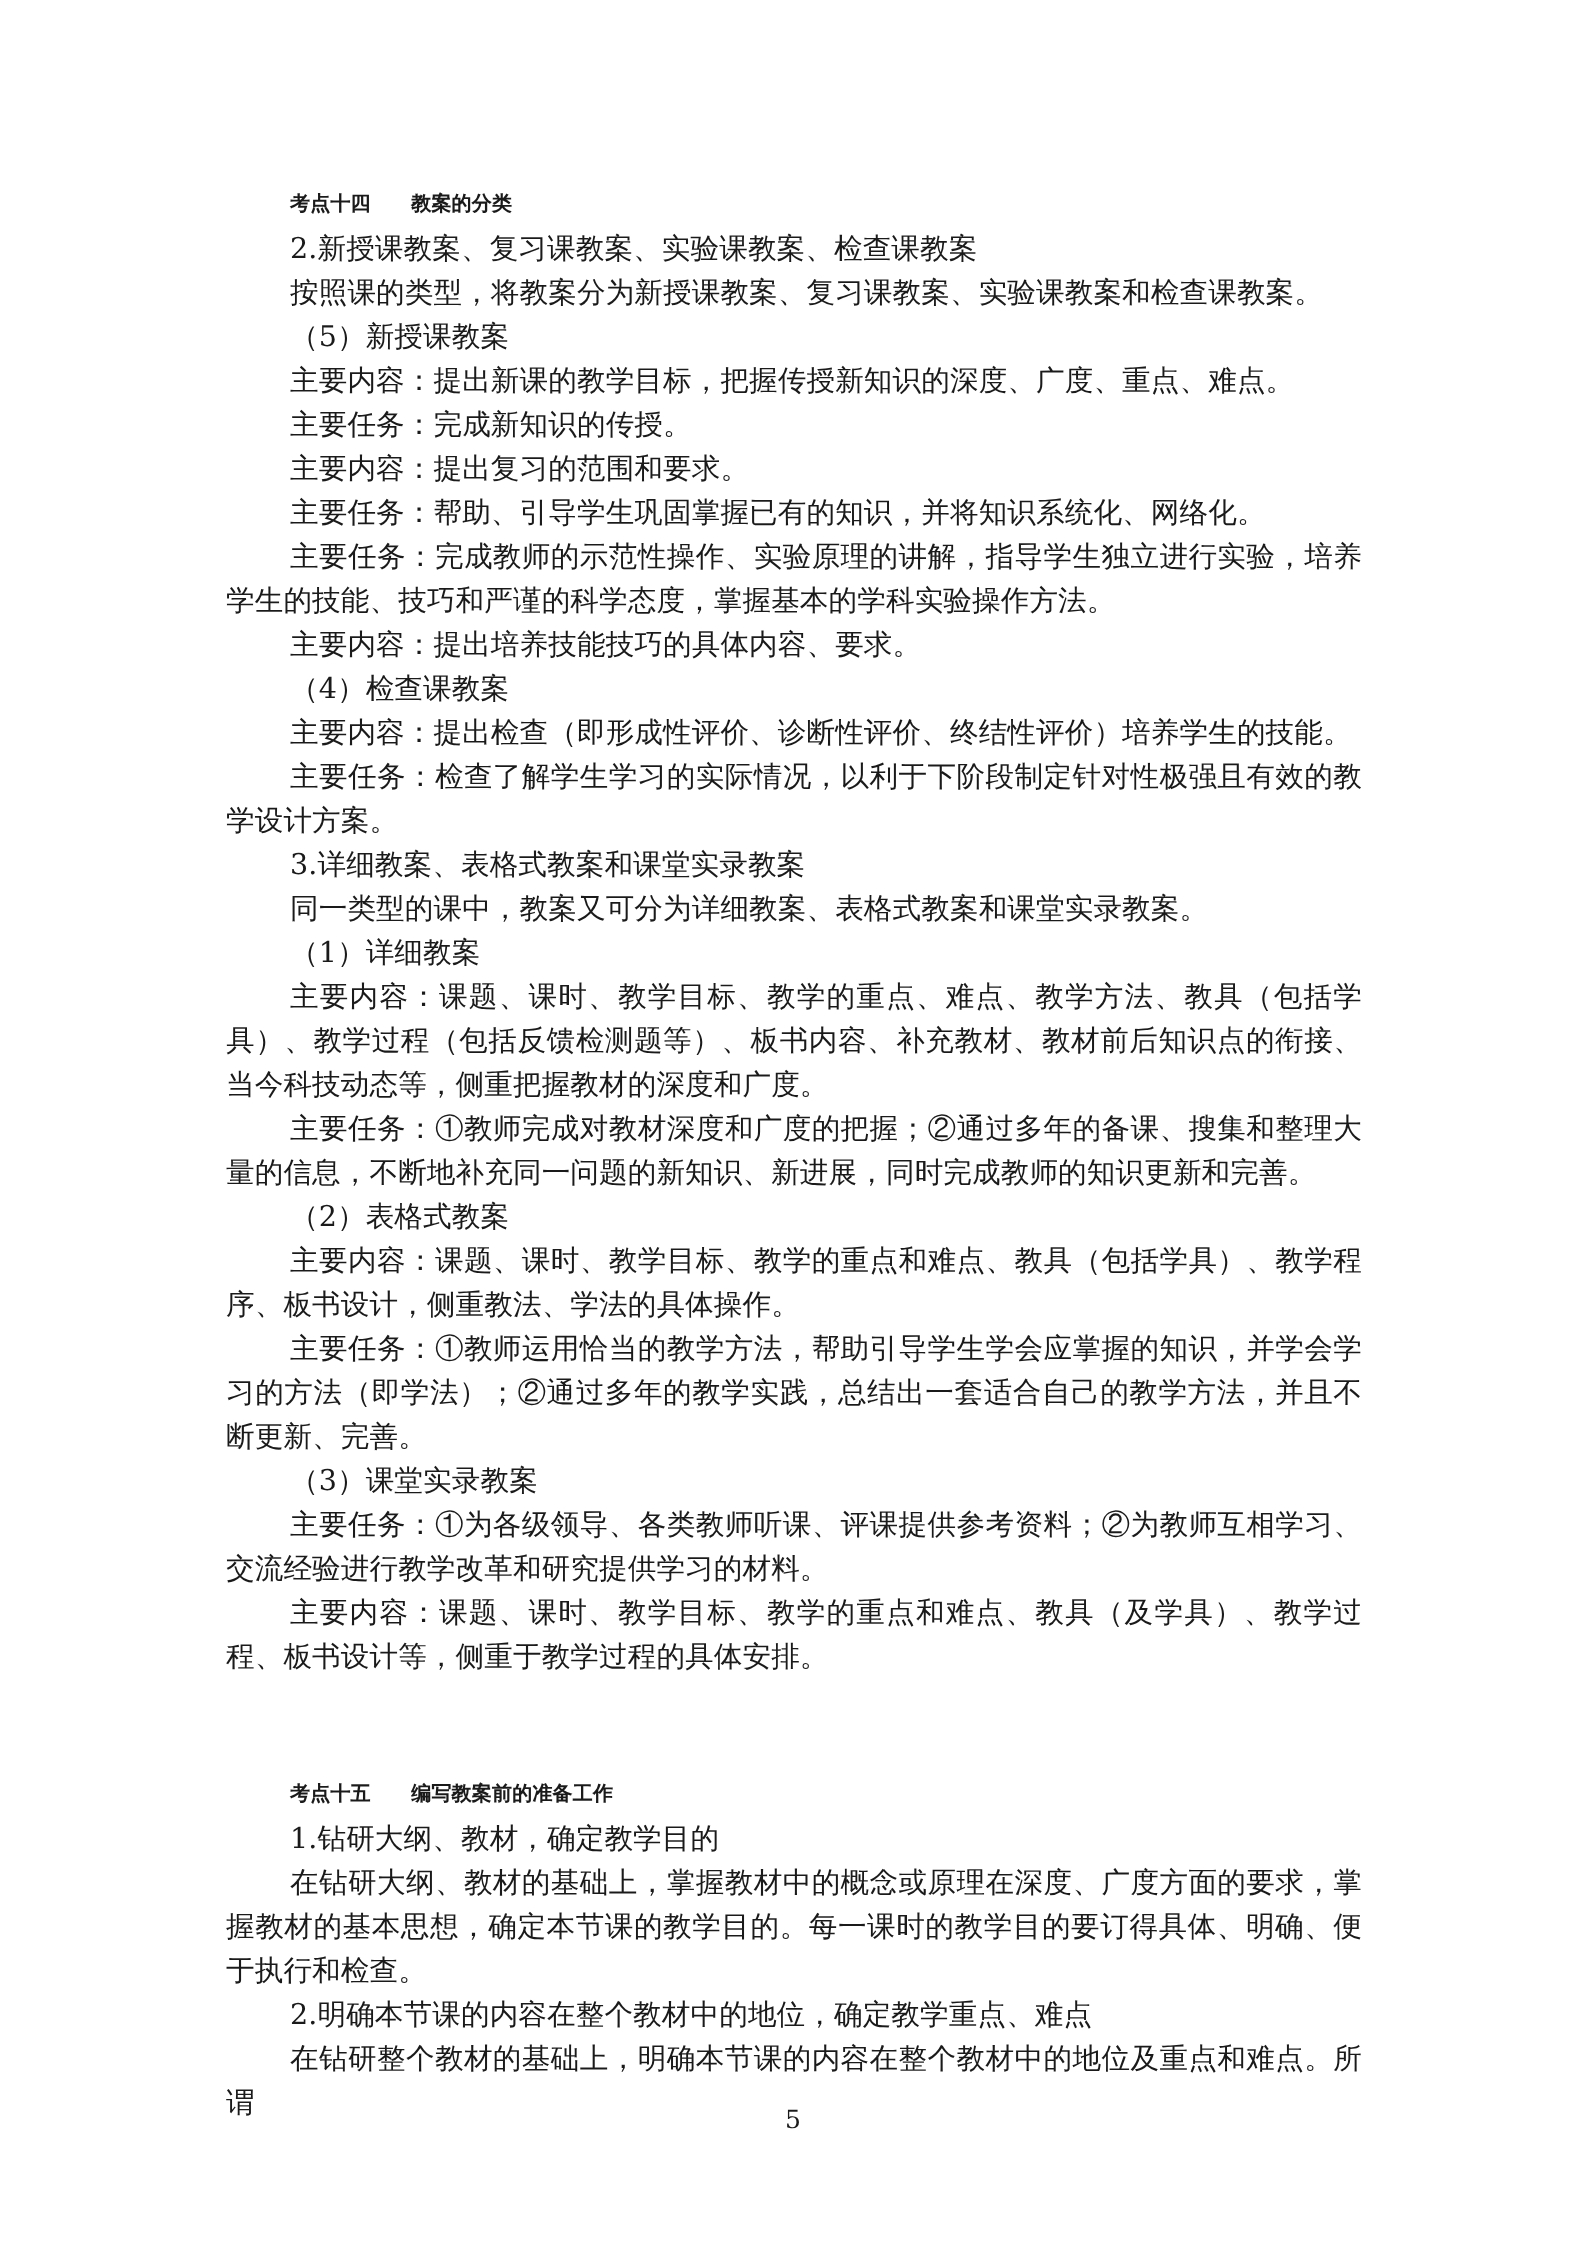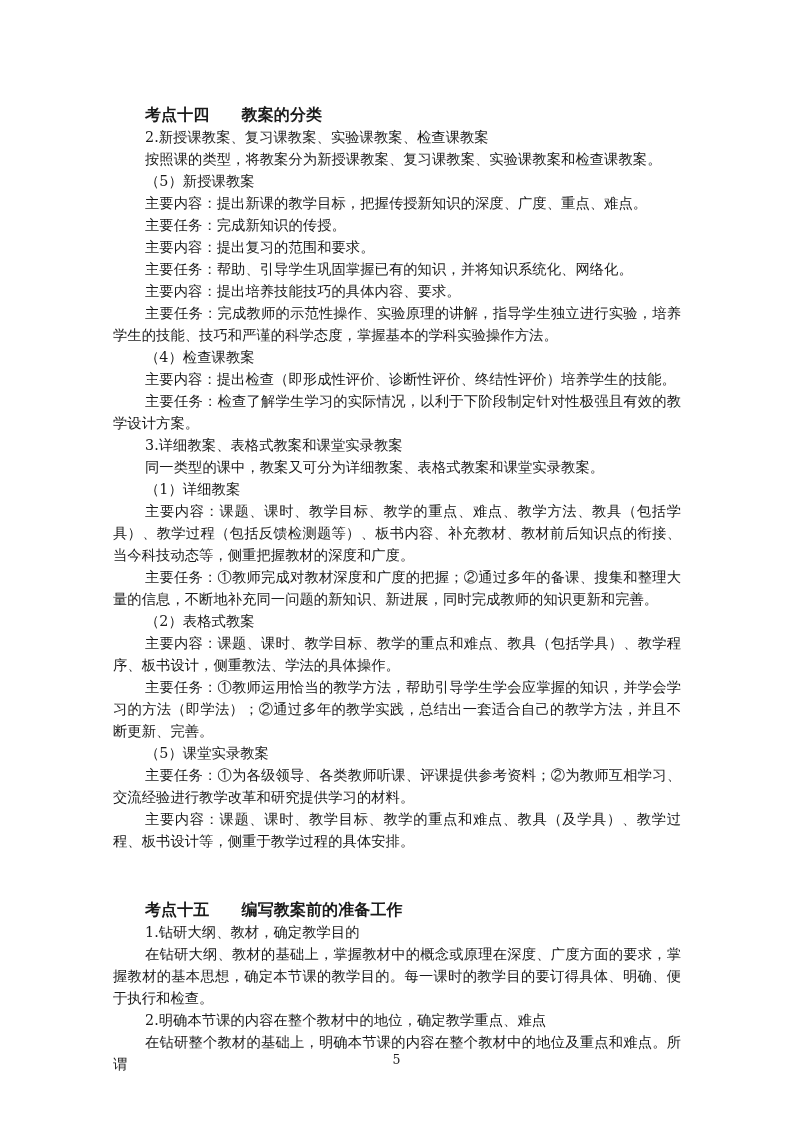--- a/index.html
+++ b/index.html
@@ -28,23 +28,23 @@
 
   .content {
     position: absolute;
     left: 113px;
     top: 92px;
     width: 568px;
   }
 
   .kp-heading {
     font-weight: bold;
-    font-size: 16px;
+    font-size: 10px;
     line-height: 22px;
-    margin: 12px 0 0 32px;
+    margin: 0 0 0 32px;
     letter-spacing: 0.1px;
     white-space: pre;
   }
 
   .kp-heading.second {
     margin-top: 25px;
   }
 
   p.body-line {
     margin: 0;
@@ -85,34 +85,34 @@
     <div>
       <h2 class="kp-heading">考点十四　　教案的分类</h2>
 
       <p class="body-line indent">2.新授课教案、复习课教案、实验课教案、检查课教案</p>
       <p class="body-line indent">按照课的类型，将教案分为新授课教案、复习课教案、实验课教案和检查课教案。</p>
       <p class="body-line indent">（5）新授课教案</p>
       <p class="body-line indent">主要内容：提出新课的教学目标，把握传授新知识的深度、广度、重点、难点。</p>
       <p class="body-line indent">主要任务：完成新知识的传授。</p>
       <p class="body-line indent">主要内容：提出复习的范围和要求。</p>
       <p class="body-line indent">主要任务：帮助、引导学生巩固掌握已有的知识，并将知识系统化、网络化。</p>
+      <p class="body-line indent">主要任务：完成教师的示范性操作、实验原理的讲解，指导学生独立进行实验，培养学生的技能、技巧和严谨的科学态度，掌握基本的学科实验操作方法。</p>
       <p class="body-line indent">主要内容：提出培养技能技巧的具体内容、要求。</p>
-      <p class="body-line indent">主要任务：完成教师的示范性操作、实验原理的讲解，指导学生独立进行实验，培养学生的技能、技巧和严谨的科学态度，掌握基本的学科实验操作方法。</p>
       <p class="body-line indent">（4）检查课教案</p>
       <p class="body-line indent">主要内容：提出检查（即形成性评价、诊断性评价、终结性评价）培养学生的技能。</p>
       <p class="body-line indent">主要任务：检查了解学生学习的实际情况，以利于下阶段制定针对性极强且有效的教学设计方案。</p>
       <p class="body-line indent">3.详细教案、表格式教案和课堂实录教案</p>
       <p class="body-line indent">同一类型的课中，教案又可分为详细教案、表格式教案和课堂实录教案。</p>
       <p class="body-line indent">（1）详细教案</p>
       <p class="body-line indent">主要内容：课题、课时、教学目标、教学的重点、难点、教学方法、教具（包括学具）、教学过程（包括反馈检测题等）、板书内容、补充教材、教材前后知识点的衔接、当今科技动态等，侧重把握教材的深度和广度。</p>
       <p class="body-line indent">主要任务：①教师完成对教材深度和广度的把握；②通过多年的备课、搜集和整理大量的信息，不断地补充同一问题的新知识、新进展，同时完成教师的知识更新和完善。</p>
       <p class="body-line indent">（2）表格式教案</p>
       <p class="body-line indent">主要内容：课题、课时、教学目标、教学的重点和难点、教具（包括学具）、教学程序、板书设计，侧重教法、学法的具体操作。</p>
       <p class="body-line indent">主要任务：①教师运用恰当的教学方法，帮助引导学生学会应掌握的知识，并学会学习的方法（即学法）；②通过多年的教学实践，总结出一套适合自己的教学方法，并且不断更新、完善。</p>
-      <p class="body-line indent">（5）课堂实录教案</p>
+      <p class="body-line indent">（3）课堂实录教案</p>
       <p class="body-line indent">主要任务：①为各级领导、各类教师听课、评课提供参考资料；②为教师互相学习、交流经验进行教学改革和研究提供学习的材料。</p>
       <p class="body-line indent">主要内容：课题、课时、教学目标、教学的重点和难点、教具（及学具）、教学过程、板书设计等，侧重于教学过程的具体安排。</p>
     </div>
 
     <div class="spacer-line"></div>
 
     <div>
       <h2 class="kp-heading second">考点十五　　编写教案前的准备工作</h2>
 
       <p class="body-line indent">1.钻研大纲、教材，确定教学目的</p>

